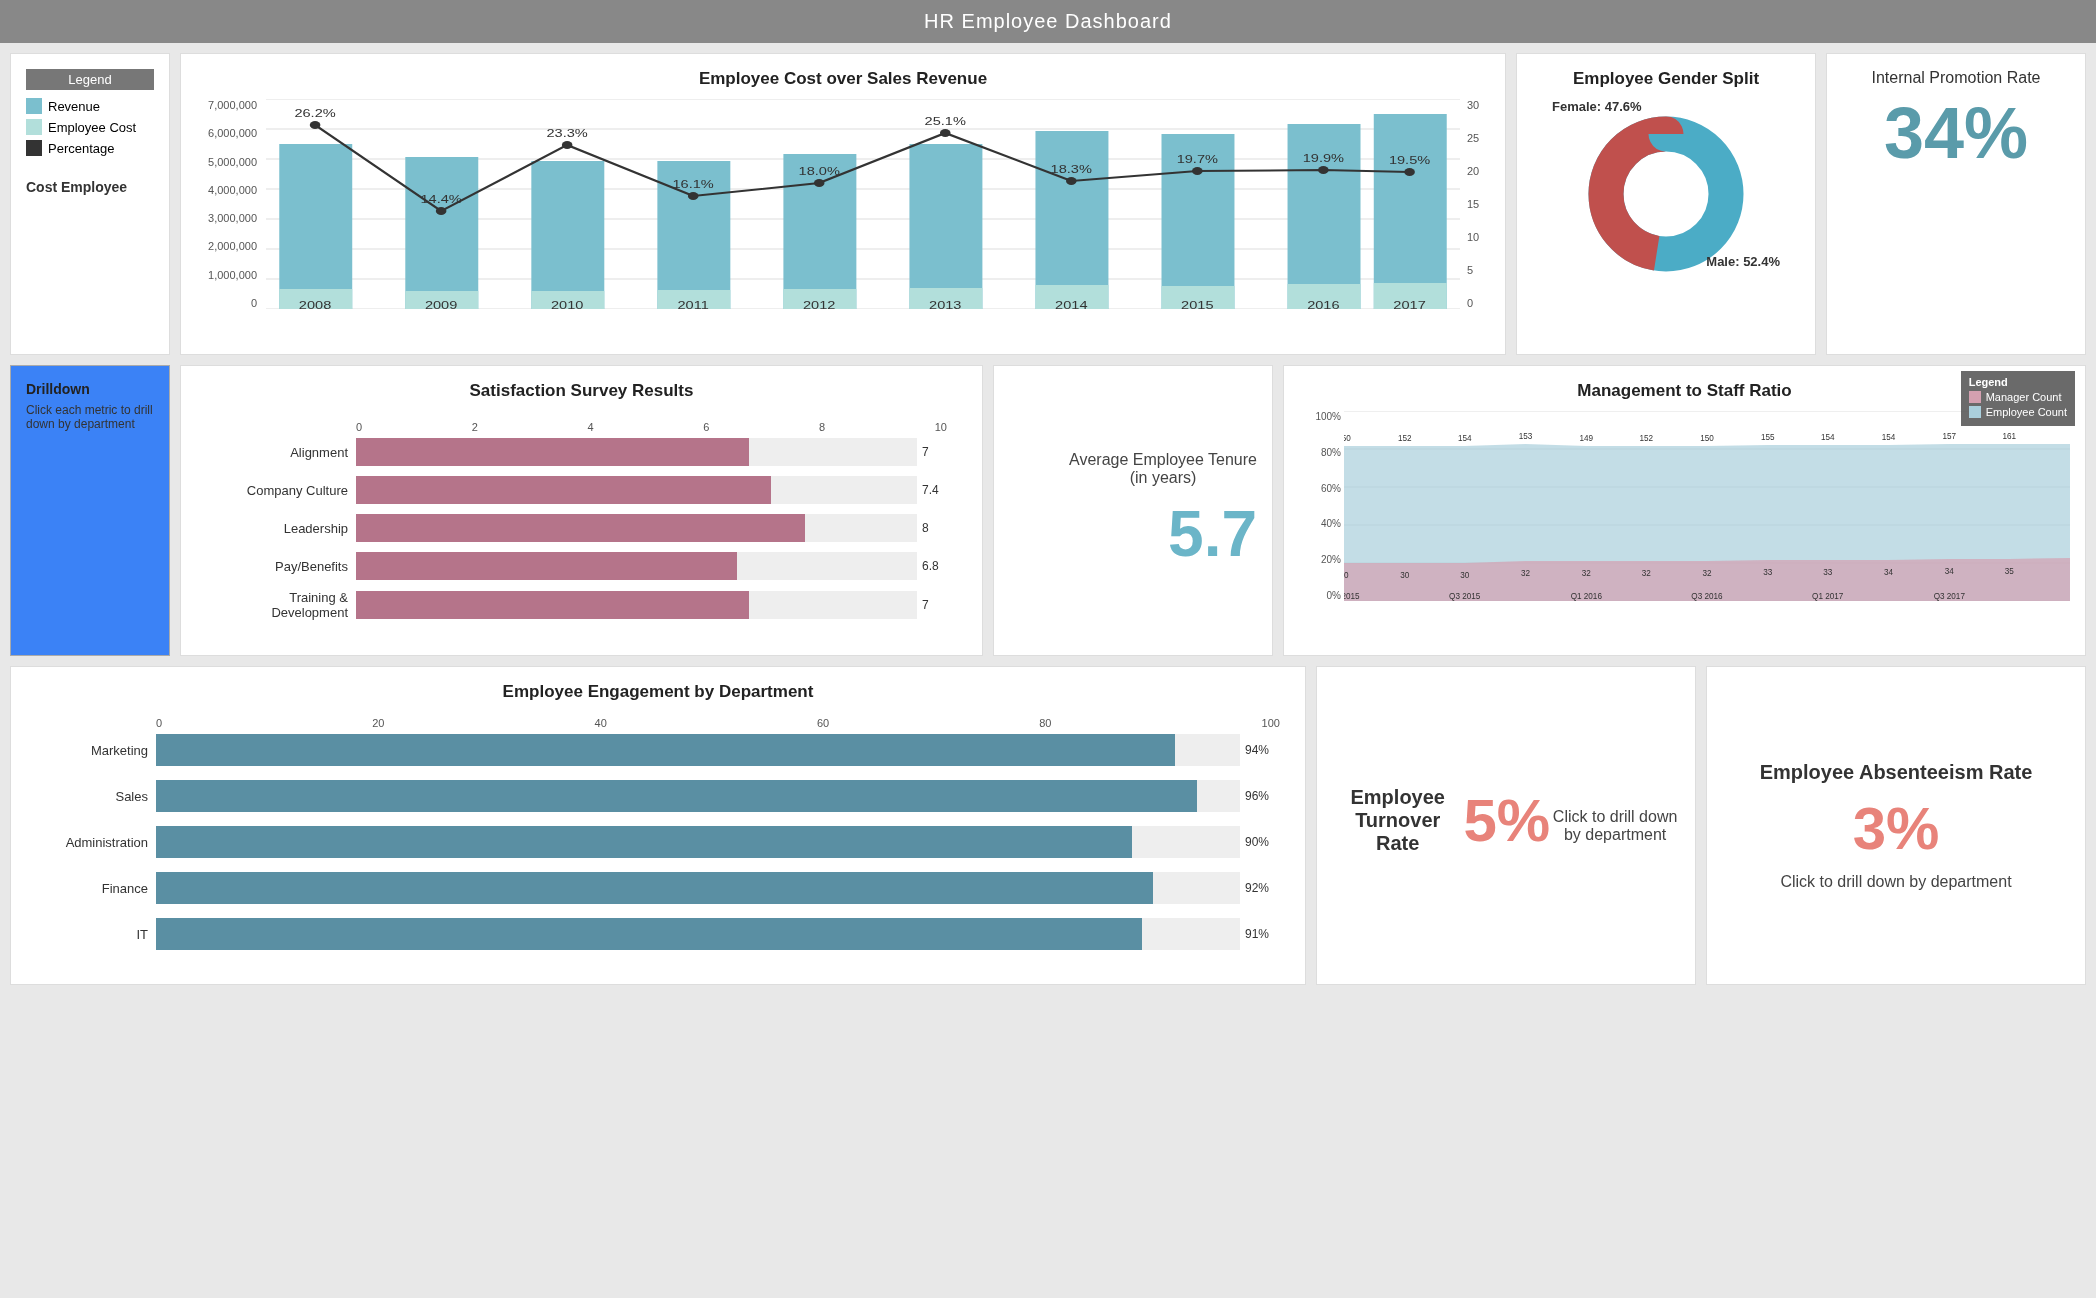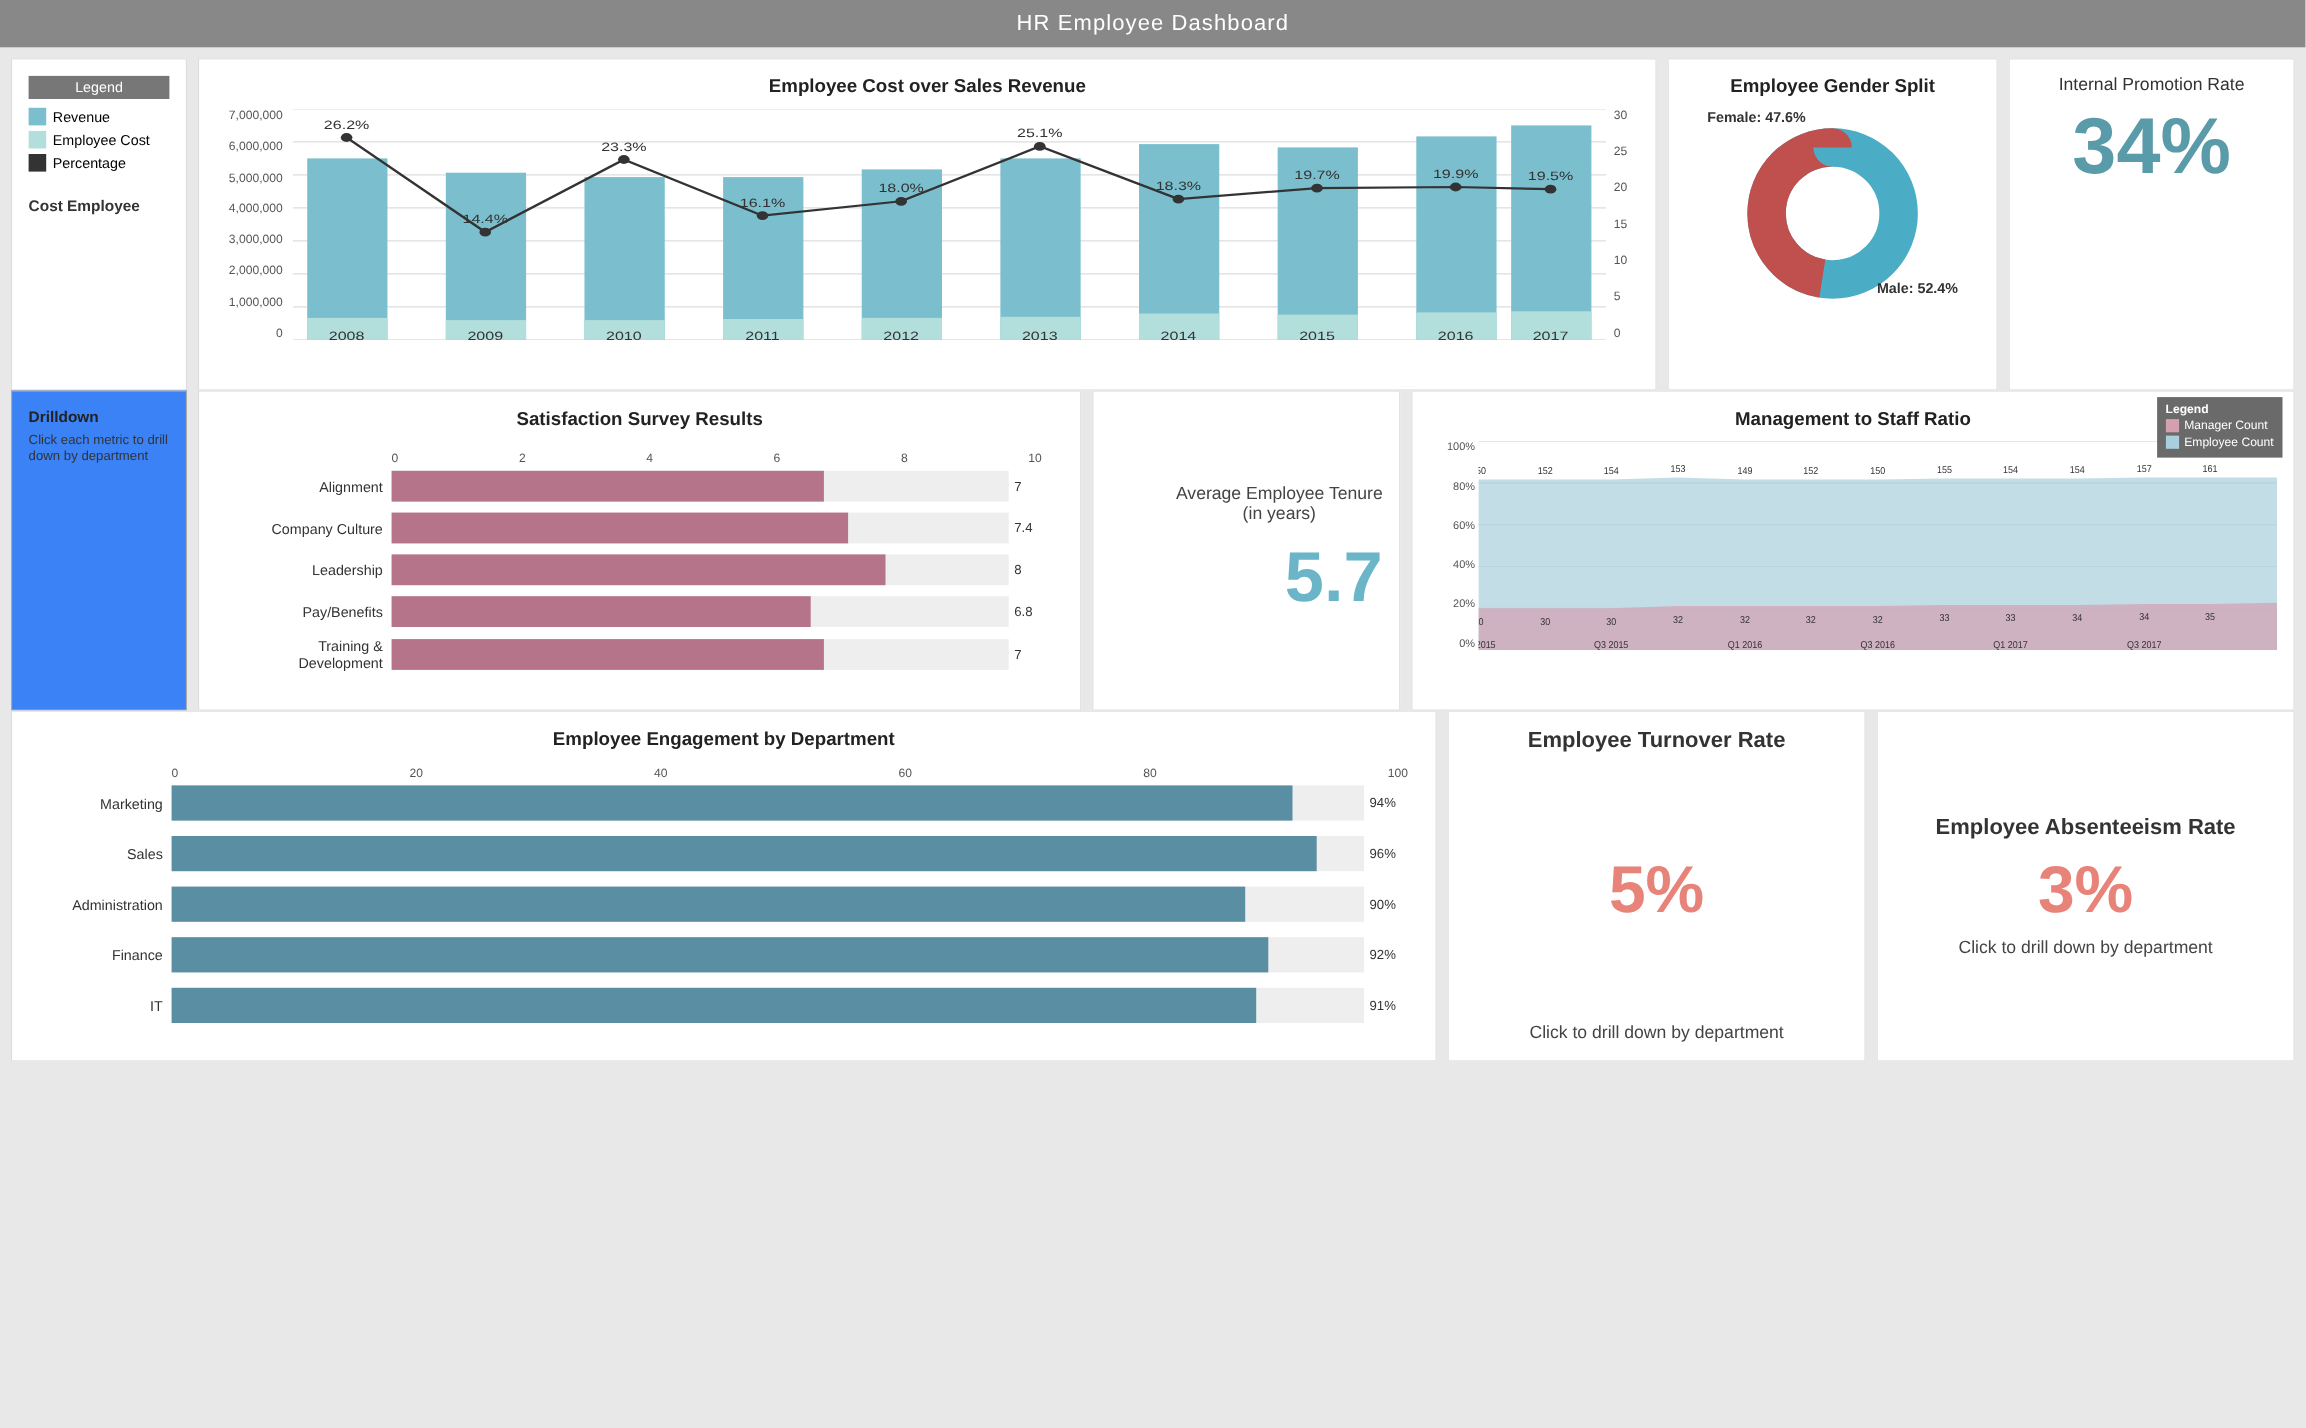--- a/index.html
+++ b/index.html
@@ -14,20 +14,21 @@
       color: white;
       text-align: center;
       padding: 10px;
       font-size: 20px;
       letter-spacing: 1px;
     }
     .dashboard-body {
       padding: 10px;
       display: flex;
       flex-direction: column;
+      gap: 10px;
     }
     .row {
       display: flex;
       gap: 10px;
     }
     .card {
       background: white;
       border: 1px solid #ddd;
       padding: 15px;
     }
@@ -75,21 +76,21 @@
     }
     
     .card-engagement {
       flex: 1;
     }
     .card-turnover {
       width: 380px;
       flex-shrink: 0;
       text-align: center;
       display: flex;
-      flex-direction: column;
+      flex-direction: row;
       align-items: center;
       justify-content: space-between;
     }
     .card-absenteeism {
       width: 380px;
       flex-shrink: 0;
       text-align: center;
       display: flex;
       flex-direction: column;
       align-items: center;

